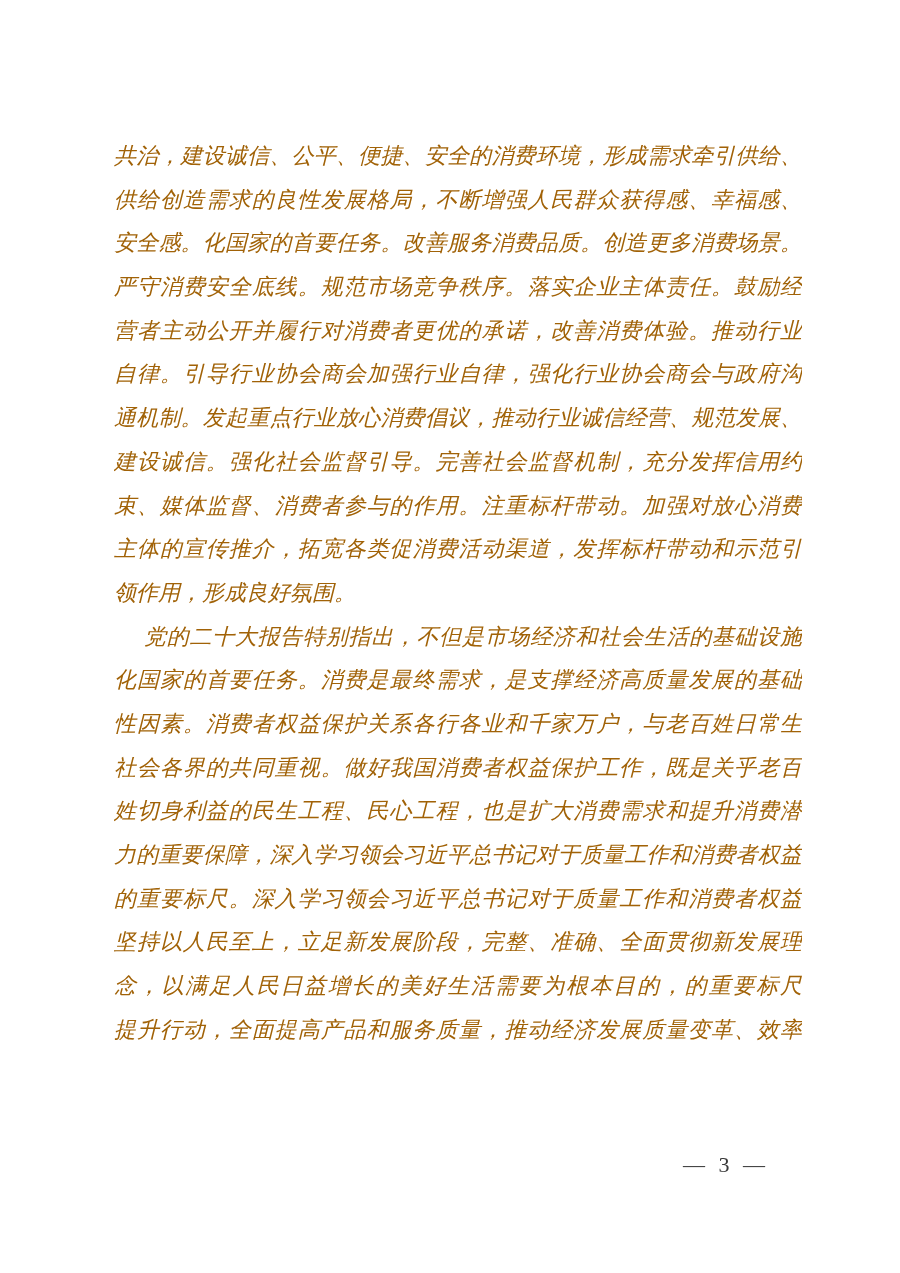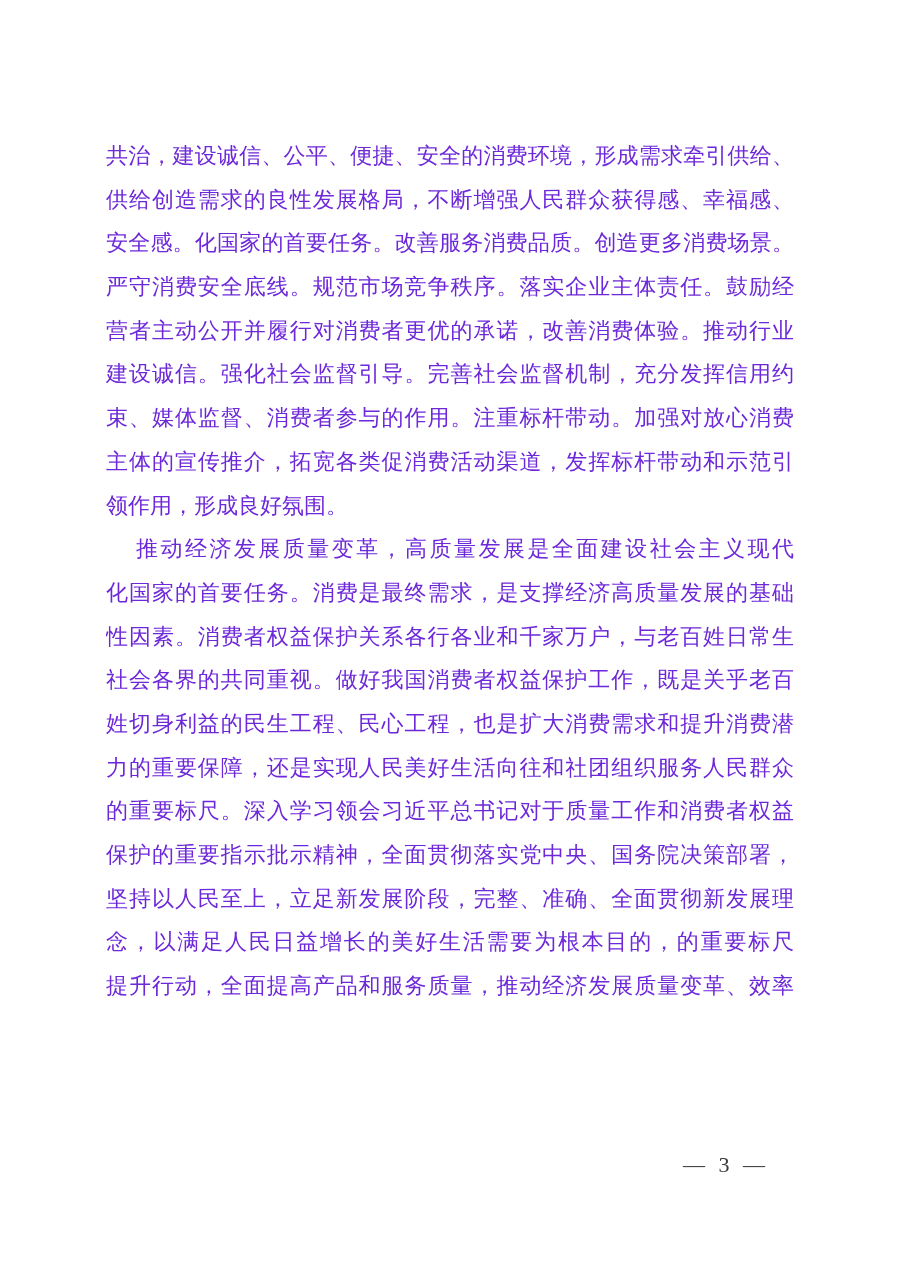--- a/index.html
+++ b/index.html
@@ -11,24 +11,25 @@
   }
   .page {
     position: relative;
     width: 900px;
     height: 1273px;
     background: #ffffff;
     overflow: hidden;
   }
   .text-block {
     position: absolute;
-    left: 106px;
+    left: 114px;
     top: 134px;
     width: 688px;
-    color: #6d28d9;
+    color: #a16207;
+    font-style: italic;
   }
   .para { margin: 0; padding: 0; }
   .line {
     width: 688px;
     height: 43.7px;
     line-height: 43.7px;
     font-size: 22px;
     letter-spacing: 0;
     text-align: justify;
     text-align-last: justify;
@@ -61,35 +62,36 @@
 <div class="page">
 
   <div class="text-block">
 
     <div class="para">
       <div class="line">共治，建设诚信、公平、便捷、安全的消费环境，形成需求牵引供给、</div>
       <div class="line">供给创造需求的良性发展格局，不断增强人民群众获得感、幸福感、</div>
       <div class="line">安全感。化国家的首要任务。改善服务消费品质。创造更多消费场景。</div>
       <div class="line">严守消费安全底线。规范市场竞争秩序。落实企业主体责任。鼓励经</div>
       <div class="line">营者主动公开并履行对消费者更优的承诺，改善消费体验。推动行业</div>
+      <div class="line">自律。引导行业协会商会加强行业自律，强化行业协会商会与政府沟</div>
+      <div class="line">通机制。发起重点行业放心消费倡议，推动行业诚信经营、规范发展、</div>
       <div class="line">建设诚信。强化社会监督引导。完善社会监督机制，充分发挥信用约</div>
       <div class="line">束、媒体监督、消费者参与的作用。注重标杆带动。加强对放心消费</div>
       <div class="line">主体的宣传推介，拓宽各类促消费活动渠道，发挥标杆带动和示范引</div>
       <div class="line short">领作用，形成良好氛围。</div>
     </div>
 
     <div class="para">
-      <div class="line indent">推动经济发展质量变革，高质量发展是全面建设社会主义现代</div>
+      <div class="line indent">党的二十大报告特别指出，不但是市场经济和社会生活的基础设施</div>
       <div class="line">化国家的首要任务。消费是最终需求，是支撑经济高质量发展的基础</div>
       <div class="line">性因素。消费者权益保护关系各行各业和千家万户，与老百姓日常生</div>
       <div class="line">社会各界的共同重视。做好我国消费者权益保护工作，既是关乎老百</div>
       <div class="line">姓切身利益的民生工程、民心工程，也是扩大消费需求和提升消费潜</div>
-      <div class="line">力的重要保障，还是实现人民美好生活向往和社团组织服务人民群众</div>
+      <div class="line">力的重要保障，深入学习领会习近平总书记对于质量工作和消费者权益</div>
       <div class="line">的重要标尺。深入学习领会习近平总书记对于质量工作和消费者权益</div>
-      <div class="line">保护的重要指示批示精神，全面贯彻落实党中央、国务院决策部署，</div>
       <div class="line">坚持以人民至上，立足新发展阶段，完整、准确、全面贯彻新发展理</div>
       <div class="line">念，以满足人民日益增长的美好生活需要为根本目的，的重要标尺</div>
       <div class="line">提升行动，全面提高产品和服务质量，推动经济发展质量变革、效率</div>
     </div>
 
   </div>
 
   <div class="footer">— 3 —</div>
 
 </div>

